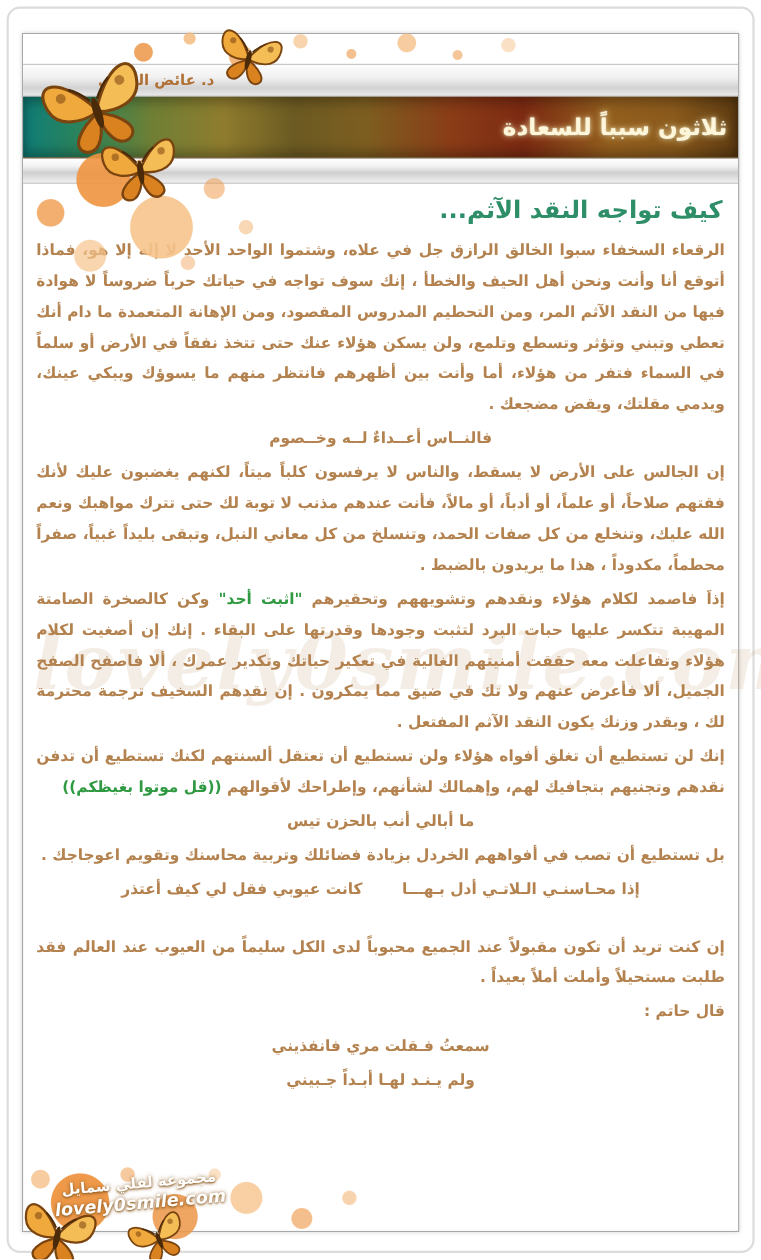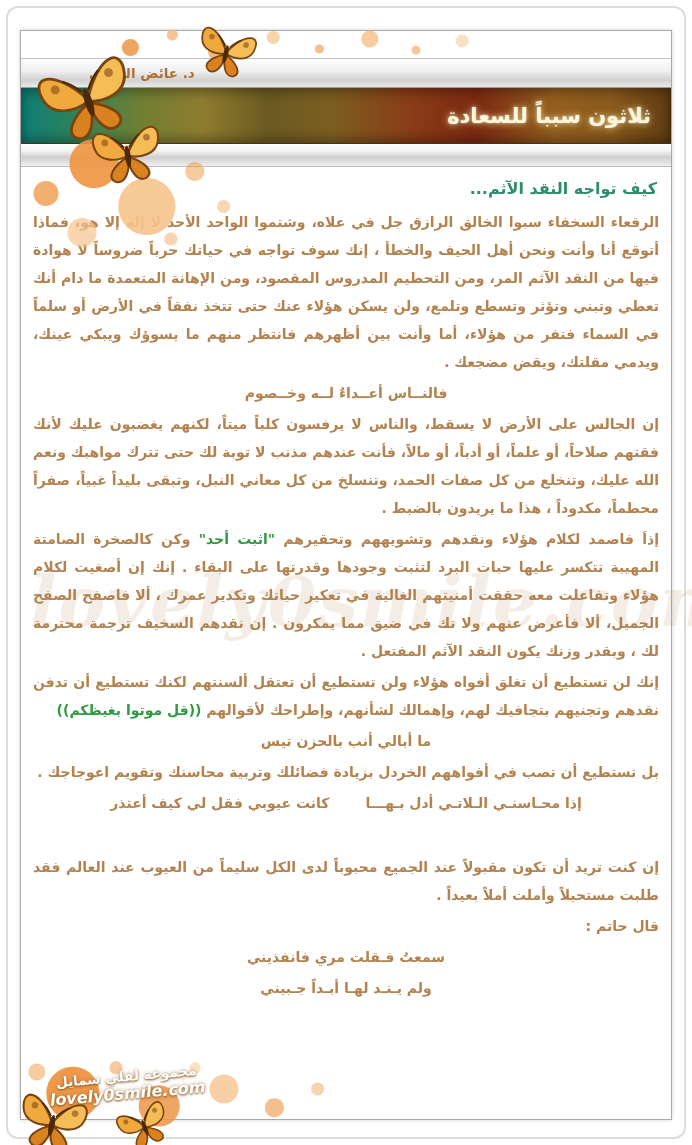--- a/index.html
+++ b/index.html
@@ -30,48 +30,48 @@
   }
   .title-band{
     height:55px;position:relative;display:flex;align-items:center;justify-content:flex-end;
     background:linear-gradient(90deg,
       #0f7d78 0%, #2f8457 9%, #6f7f35 18%, #8f7c2e 28%, #6b5a22 38%,
       #7d5e20 48%, #8a3c17 60%, #7c2a12 70%, #935f1e 82%, #8a5a1c 91%, #5f3c12 100%);
     border-bottom:1px solid #4a3210;
     box-shadow:inset 0 6px 10px rgba(0,0,0,.25), inset 0 -6px 10px rgba(0,0,0,.25);
   }
   .series-title{
-    direction:rtl;margin-right:20px;
+    direction:rtl;margin-right:10px;
     color:#fdf6da;font-size:21px;font-weight:bold;
     text-shadow:0 0 7px rgba(255,235,170,.95),0 0 2px rgba(255,255,255,.8),0 1px 2px rgba(60,30,0,.6);
   }
   .silver-strip{
     height:22px;
     background:linear-gradient(180deg,#ffffff 0%,#f4f4f4 30%,#cfcfcf 60%,#f0f0f0 100%);
     border-bottom:1px solid #bdbdbd;
   }
   .content{
     position:relative;z-index:2;flex:1;direction:rtl;
     padding:2px 12px 0;overflow:hidden;
   }
   .heading{
     margin:10px 2px 10px 0;text-align:right;
-    color:#2e8e68;font-size:16px;font-weight:bold;
+    color:#2e8e68;font-size:22px;font-weight:bold;
   }
   .body-p{
     margin:3px 0;text-align:justify;
     color:#b3824f;font-size:14px;font-weight:bold;line-height:28px;
   }
   .quote-green{color:#2f9a42;}
   .poem{
     display:flex;justify-content:center;gap:36px;
     margin:3px 0;color:#b3824f;font-size:14px;font-weight:bold;line-height:28px;
   }
   .poem span{white-space:nowrap;text-align:right;}
-  .gap-before{margin-top:36px;}
+  .gap-before{margin-top:24px;}
   .hatim{text-align:right;}
   .watermark{
     position:absolute;left:30px;right:30px;top:560px;z-index:1;
     text-align:center;font-family:"DejaVu Serif",serif;font-style:italic;font-weight:bold;
     font-size:70px;color:#b89468;opacity:.16;letter-spacing:2px;pointer-events:none;
   }
   .splatter{position:absolute;pointer-events:none;}
   .splatter-top{
     left:80px;top:20px;width:420px;height:50px;z-index:4;
     background-image:

